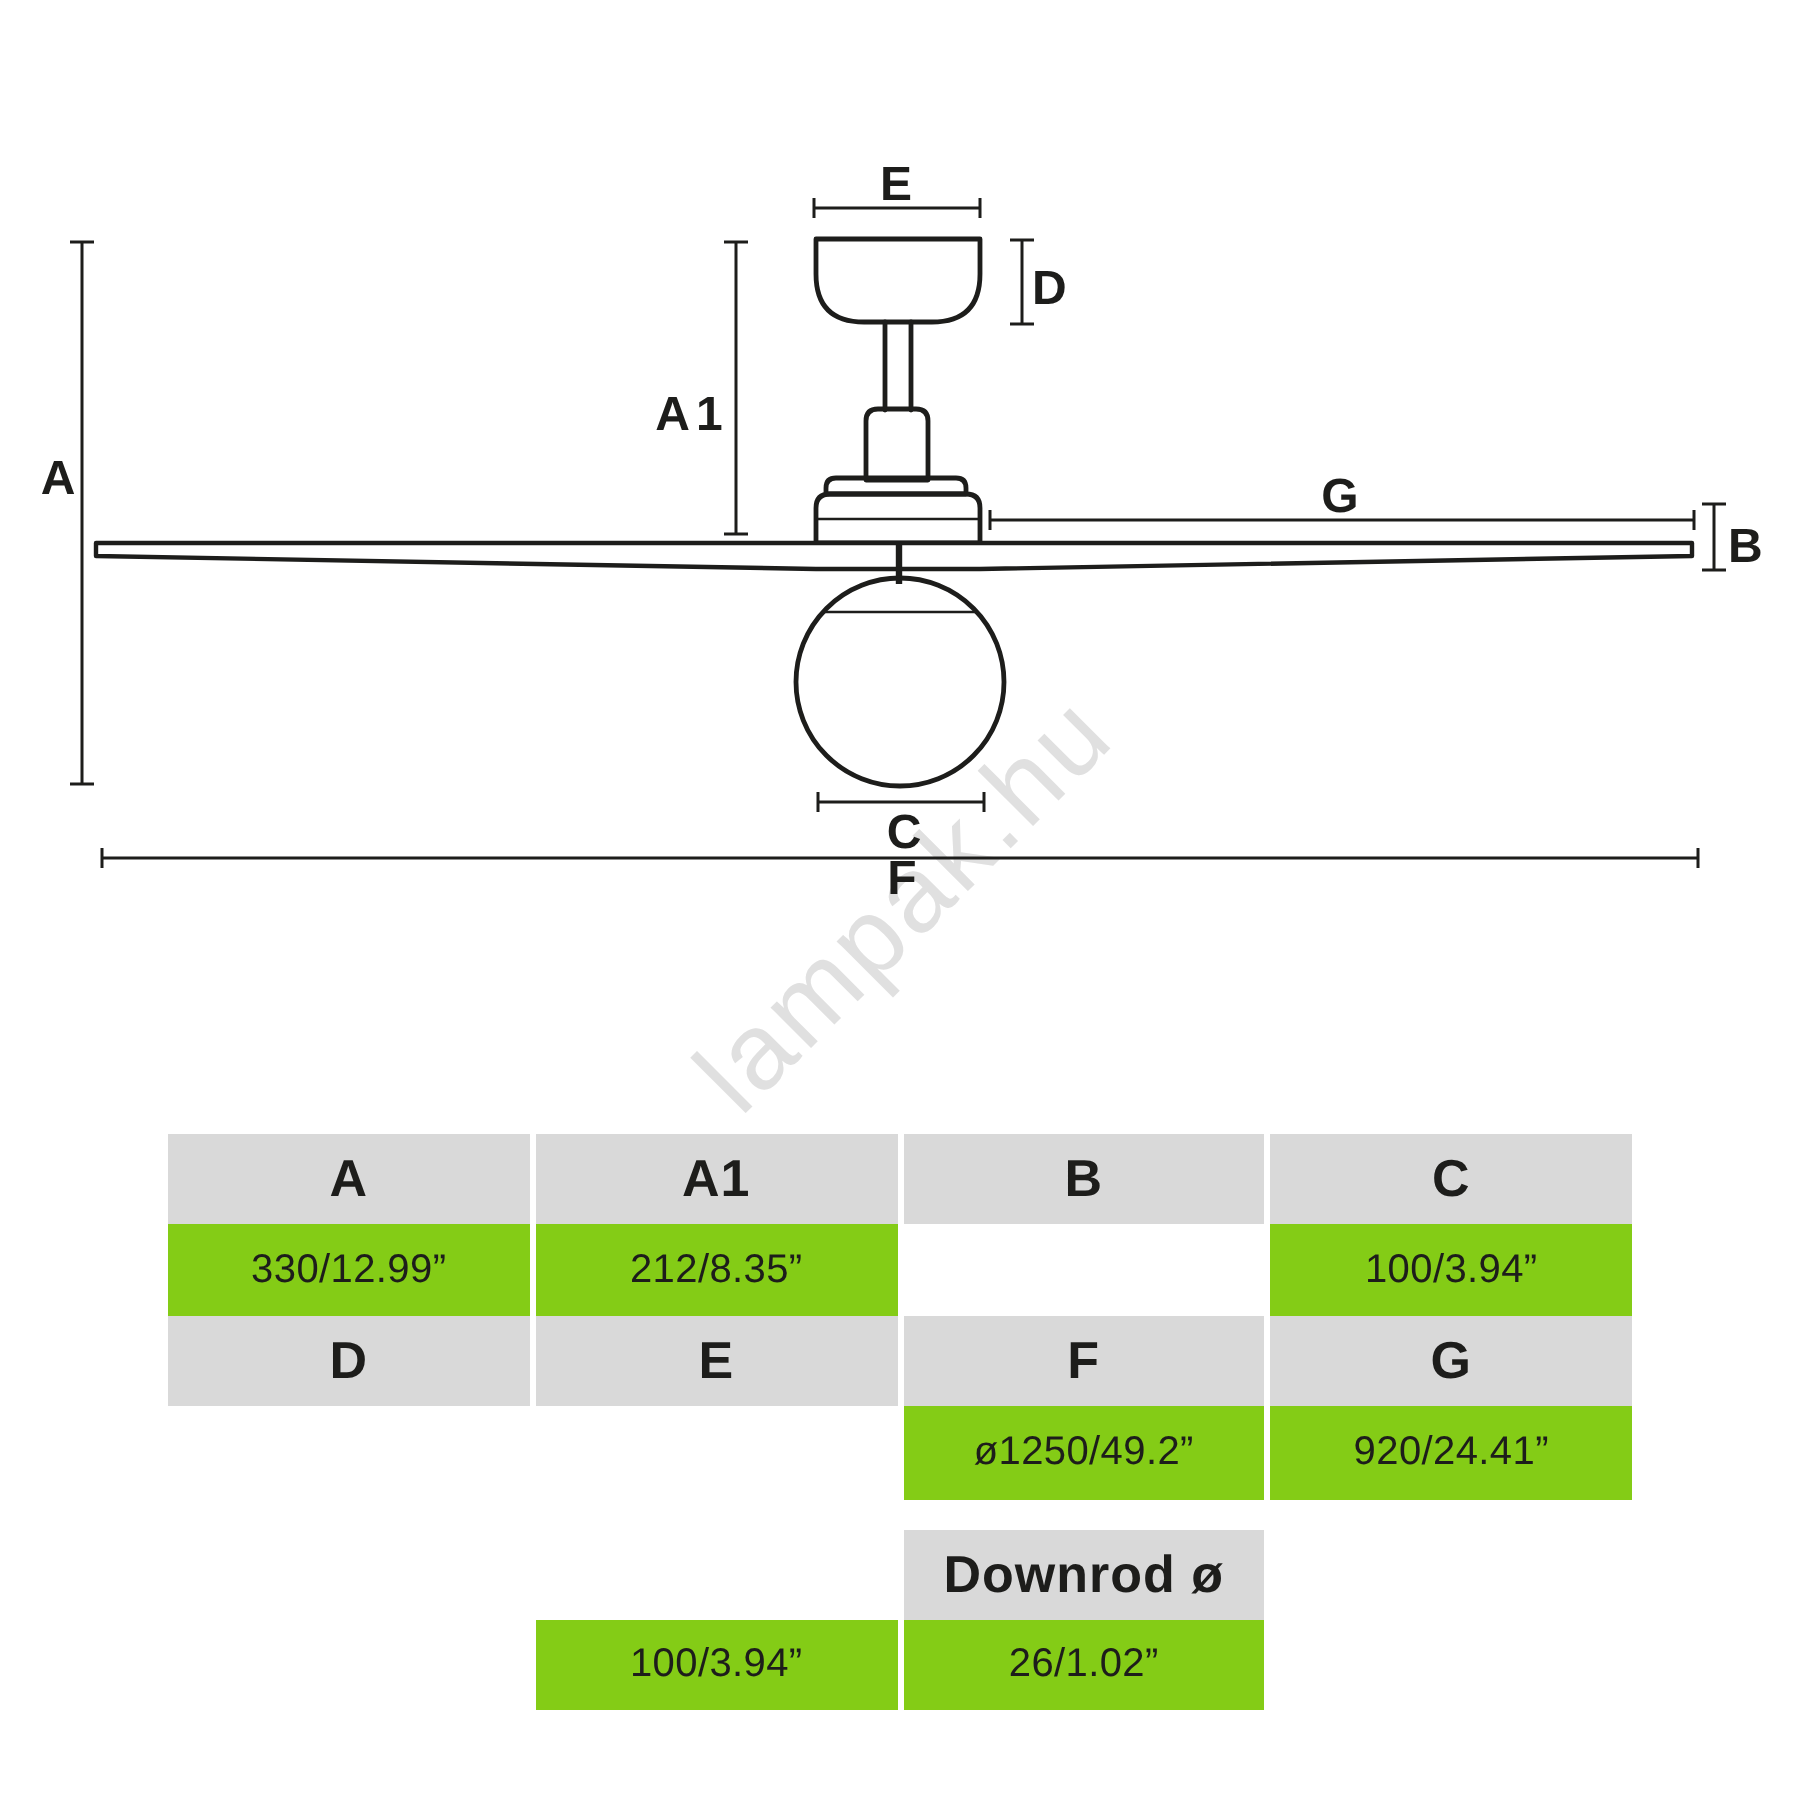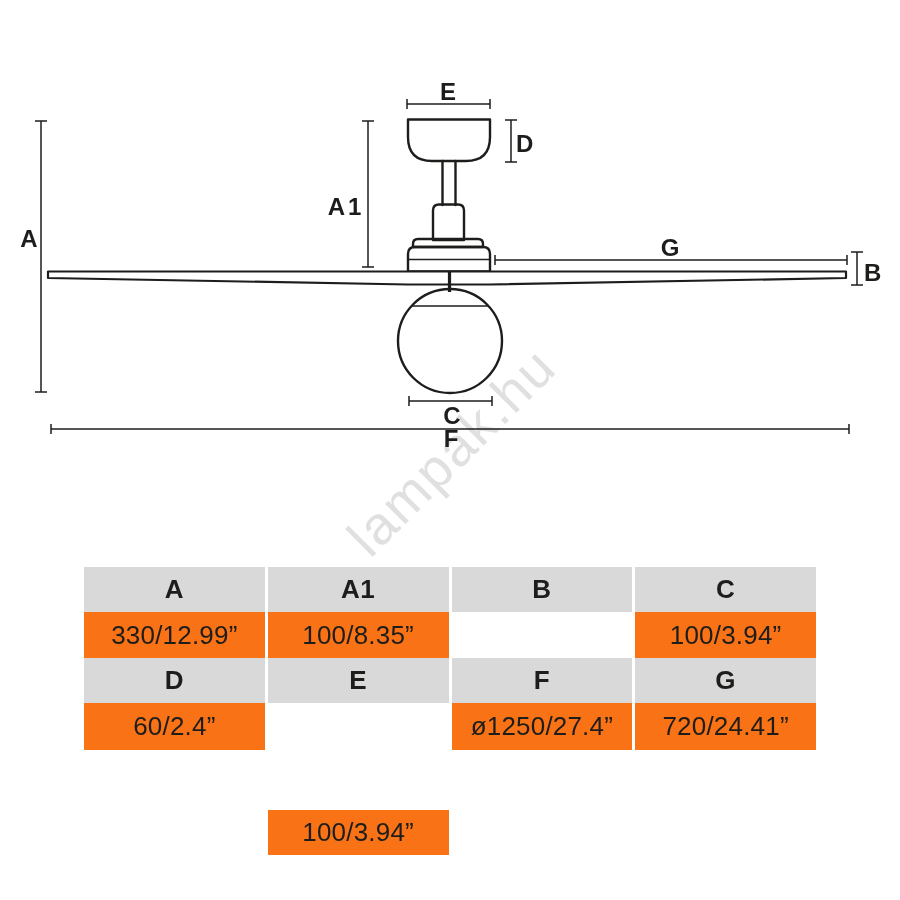--- a/index.html
+++ b/index.html
@@ -17,21 +17,21 @@
   .watermark{font-family:"Liberation Sans", sans-serif;font-size:54px;fill:#e0e0e0;
              letter-spacing:2px;}
 
   
   .spec-table{position:absolute;left:84px;top:567px;width:732px;
               display:grid;grid-template-columns:repeat(4,1fr);
               grid-template-rows:45px 46px 45px 47px 15px 45px 45px;
               column-gap:3px;}
   .cell{display:flex;align-items:center;justify-content:center;}
   .hcell{background:#d9d9d9;font-weight:bold;font-size:26px;letter-spacing:0.5px;}
-  .vcell{background:#f97316;font-size:26px;letter-spacing:0.2px;}
+  .vcell{background:#84cc16;font-size:20px;letter-spacing:0.2px;}
   .c1{grid-column:1}.c2{grid-column:2}.c3{grid-column:3}.c4{grid-column:4}
   .r1{grid-row:1}.r2{grid-row:2}.r3{grid-row:3}.r4{grid-row:4}.r6{grid-row:6}.r7{grid-row:7}
 </style>
 </head>
 <body>
 
 <div class="canvas">
 
   <svg class="diagram" width="900" height="560" viewBox="0 0 900 560">
 
@@ -120,29 +120,30 @@
   </svg>
 
   <div class="spec-table">
 
     <div class="cell hcell r1 c1">A</div>
     <div class="cell hcell r1 c2">A1</div>
     <div class="cell hcell r1 c3">B</div>
     <div class="cell hcell r1 c4">C</div>
 
     <div class="cell vcell r2 c1">330/12.99”</div>
-    <div class="cell vcell r2 c2">100/8.35”</div>
+    <div class="cell vcell r2 c2">212/8.35”</div>
     <div class="cell vcell r2 c4">100/3.94”</div>
 
     <div class="cell hcell r3 c1">D</div>
     <div class="cell hcell r3 c2">E</div>
     <div class="cell hcell r3 c3">F</div>
     <div class="cell hcell r3 c4">G</div>
 
-    <div class="cell vcell r4 c1">60/2.4”</div>
-    <div class="cell vcell r4 c3">ø1250/27.4”</div>
-    <div class="cell vcell r4 c4">720/24.41”</div>
+    <div class="cell vcell r4 c3">ø1250/49.2”</div>
+    <div class="cell vcell r4 c4">920/24.41”</div>
 
+    <div class="cell hcell r6 c3">Downrod ø</div>
 
     <div class="cell vcell r7 c2">100/3.94”</div>
+    <div class="cell vcell r7 c3">26/1.02”</div>
 
   </div>
 </div>
 
 </body></html>

